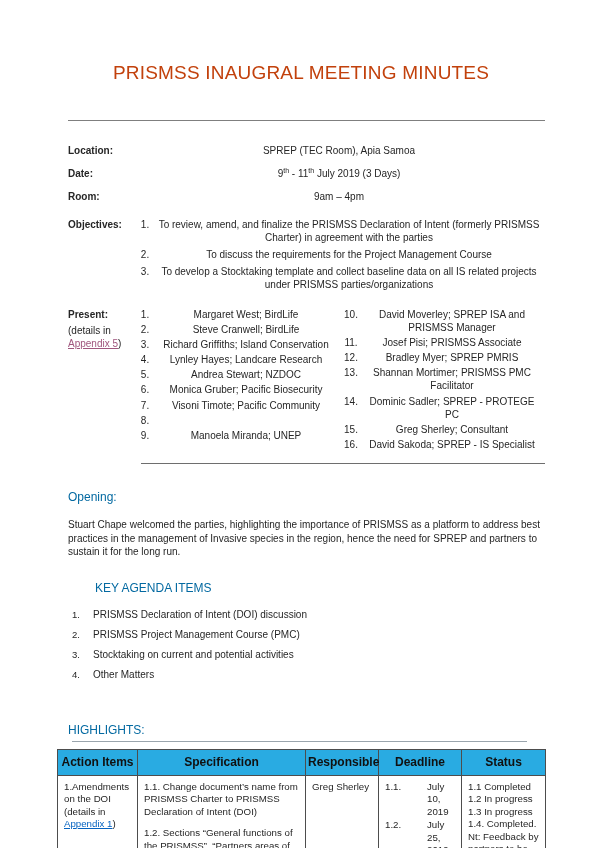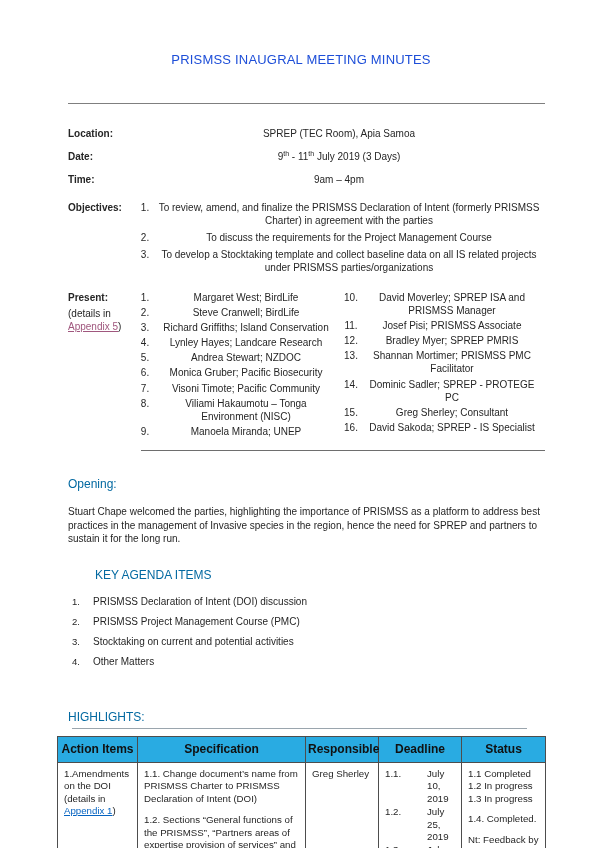--- a/index.html
+++ b/index.html
@@ -12,25 +12,25 @@
   }
   .page {
     width:600px; height:848px;
     padding:48px 55px 0 57px;
     background:#ffffff;
     position:relative;
   }
   
   .doc-title {
     text-align:center;
-    color:#1d4ed8;
-    font-size:13px;
+    color:#c2410c;
+    font-size:19px;
     letter-spacing:0.2px;
     font-weight:400;
-    margin-top:4px;
+    margin-top:14px;
   }
   
   .info-block { margin-left:11px; margin-top:36px; border-top:1px solid #7f7f7f; padding-top:23px; }
   .info-row { display:flex; margin-bottom:10px; font-size:10px; line-height:1.32; }
   .info-label { width:65px; flex:0 0 65px; font-weight:bold; }
   .info-value { flex:1;text-align:center; }
   sup, .sup { font-size:7px; vertical-align:super; line-height:0; }
   
   .numlist { list-style:none; }
   .numlist .li { display:flex; margin-bottom:2px; }
@@ -76,21 +76,21 @@
     font-weight:bold;
     text-align:center;
     padding:5px 2px;
     font-size:12px;
   }
   td.cell-spec p + p { margin-top:9px; }
   .dl-row { display:flex; margin-bottom:1px; }
   .dl-num { width:30px; flex:0 0 30px; }
   .dl-date { width:44px; margin-left:12px; }
   .st-line { }
-  .st-gap { margin-top:8px; }
+  .st-gap { margin-top:0; }
 </style>
 </head>
 <body>
 
 <div class="page">
 
   <div class="doc-title">PRISMSS INAUGRAL MEETING MINUTES</div>
 
   <div class="info-block">
 
@@ -98,21 +98,21 @@
       <div class="info-label">Location:</div>
       <div class="info-value">SPREP (TEC Room), Apia Samoa</div>
     </div>
 
     <div class="info-row">
       <div class="info-label">Date:</div>
       <div class="info-value"><span>9</span><span class="sup">th</span><span> - 11</span><span class="sup">th</span><span> July 2019 (3 Days)</span></div>
     </div>
 
     <div class="info-row">
-      <div class="info-label">Time:</div>
+      <div class="info-label">Room:</div>
       <div class="info-value">9am – 4pm</div>
     </div>
 
     <div class="info-row" style="margin-top:14px;">
       <div class="info-label">Objectives:</div>
       <div class="info-value">
         <div class="numlist objectives">
           <div class="li">
               <span class="n">1.</span>
               <span class="t">To review, amend, and finalize the PRISMSS Declaration of Intent (formerly PRISMSS Charter) in agreement with the parties</span>
@@ -163,21 +163,20 @@
             <div class="li">
                 <span class="n">6.</span>
                 <span class="t">Monica Gruber; Pacific Biosecurity</span>
               </div>
             <div class="li">
                 <span class="n">7.</span>
                 <span class="t">Visoni Timote; Pacific Community</span>
               </div>
             <div class="li">
                 <span class="n">8.</span>
-                <span class="t">Viliami Hakaumotu – Tonga Environment (NISC)</span>
               </div>
             <div class="li">
                 <span class="n">9.</span>
                 <span class="t">Manoela Miranda; UNEP</span>
               </div>
           </div>
           <div class="present-col right numlist">
             <div class="li">
                 <span class="n">10.</span>
                 <span class="t">David Moverley; SPREP ISA and PRISMSS Manager</span>

